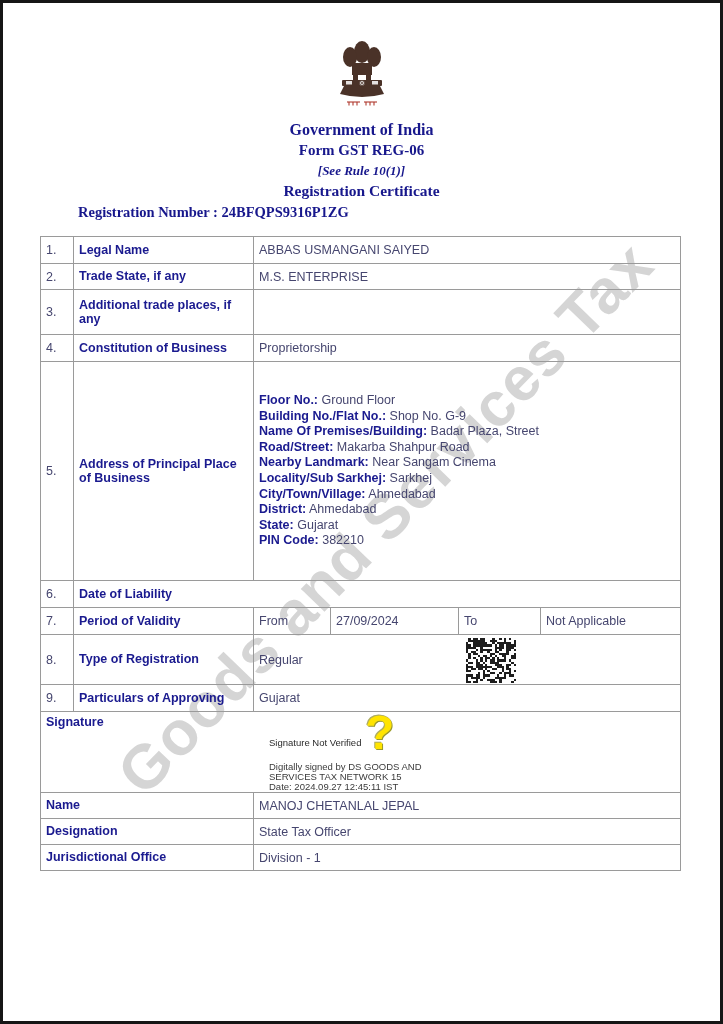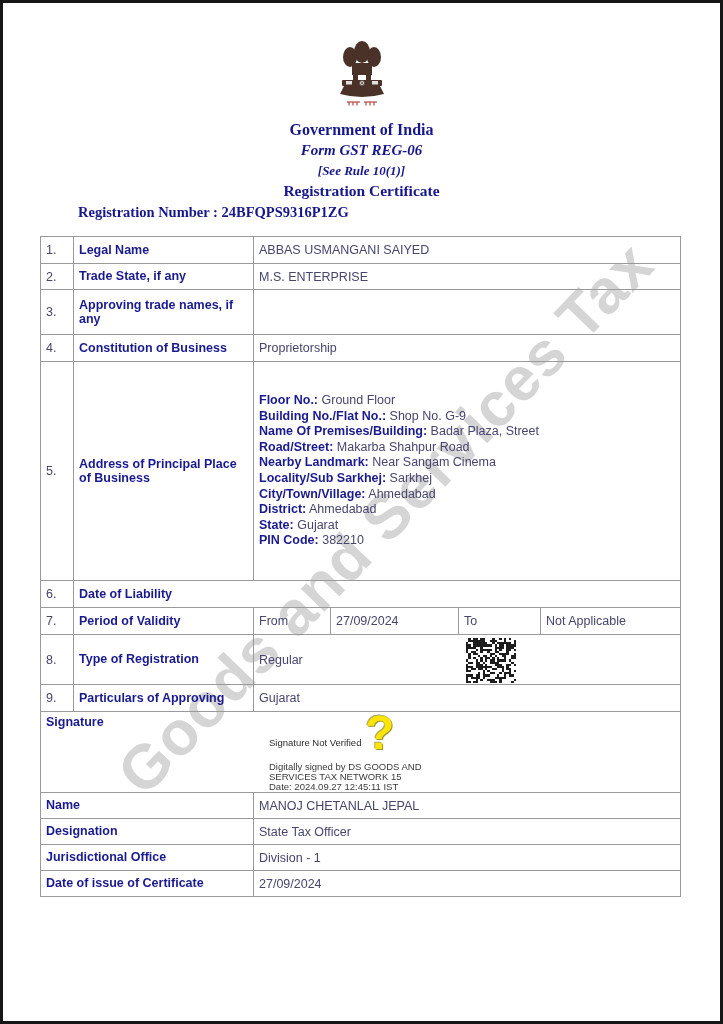--- a/index.html
+++ b/index.html
@@ -15,21 +15,21 @@
     font-family:"Liberation Sans",sans-serif;font-weight:700;
     font-size:62px;letter-spacing:1px;white-space:nowrap;
     color:rgba(172,172,172,0.5);z-index:1;pointer-events:none;
   }
   
   .hdr{position:absolute;left:0;top:0;width:100%;z-index:2;}
   .emblem{position:absolute;left:50%;top:36px;transform:translateX(-50%);}
   .h-line{position:absolute;left:0;width:100%;text-align:center;
     font-family:"Liberation Serif",serif;font-weight:bold;color:#17178c;}
   .h-country{top:118px;font-size:16px;}
-  .h-form{top:139px;font-size:15px;font-style:italic;}
+  .h-form{top:139px;font-size:15px;}
   .h-rule{top:160px;font-size:13px;font-style:italic;}
   .h-cert{top:179px;font-size:15.5px;}
   .h-regnum{position:absolute;left:75px;top:201px;
     font-family:"Liberation Serif",serif;font-weight:bold;font-size:14.5px;color:#17178c;}
   
   .cert-table{
     position:absolute;left:37px;top:233px;width:640px;z-index:2;
     border-collapse:collapse;table-layout:fixed;
     font-size:12.5px;color:#46466f;
   }
@@ -135,21 +135,21 @@
     </tr>
 
     <tr class="r2">
       <td class="num">2.</td>
       <td class="lbl">Trade State, if any</td>
       <td class="val" colspan="4">M.S. ENTERPRISE</td>
     </tr>
 
     <tr class="r3">
       <td class="num top">3.</td>
-      <td class="lbl top">Approving trade names, if any</td>
+      <td class="lbl top">Additional trade places, if any</td>
       <td class="val" colspan="4"></td>
     </tr>
 
     <tr class="r4">
       <td class="num">4.</td>
       <td class="lbl">Constitution of Business</td>
       <td class="val" colspan="4">Proprietorship</td>
     </tr>
 
     <tr class="r5">
@@ -444,22 +444,18 @@
       <td class="val" colspan="4">MANOJ CHETANLAL JEPAL</td>
     </tr>
     <tr class="rn">
       <td class="lbl" colspan="2">Designation</td>
       <td class="val" colspan="4">State Tax Officer</td>
     </tr>
     <tr class="rn">
       <td class="lbl" colspan="2">Jurisdictional Office</td>
       <td class="val" colspan="4">Division - 1</td>
     </tr>
-    <tr class="rn">
-      <td class="lbl" colspan="2">Date of issue of Certificate</td>
-      <td class="val" colspan="4">27/09/2024</td>
-    </tr>
 
   </tbody>
     </table>
 
 
 </div>
 
 </body></html>

